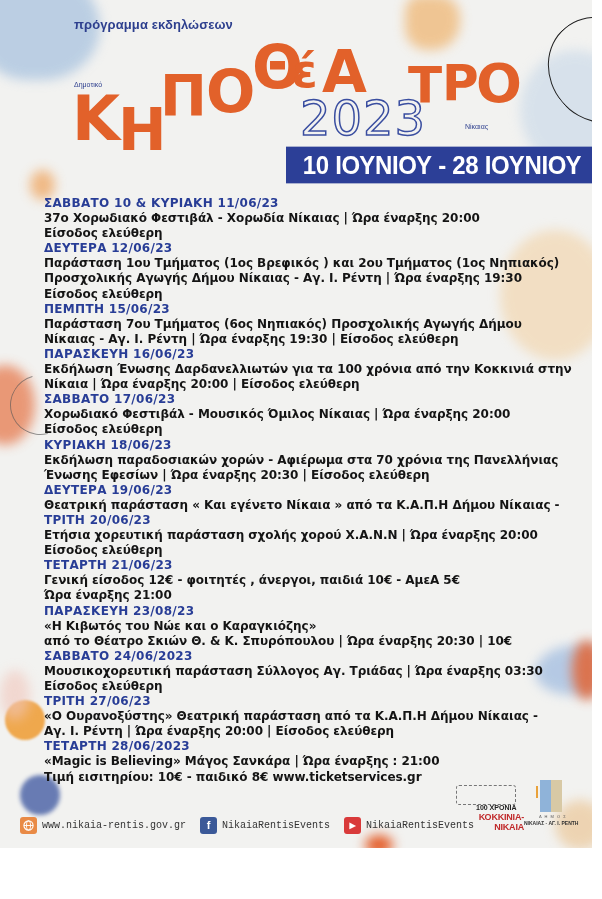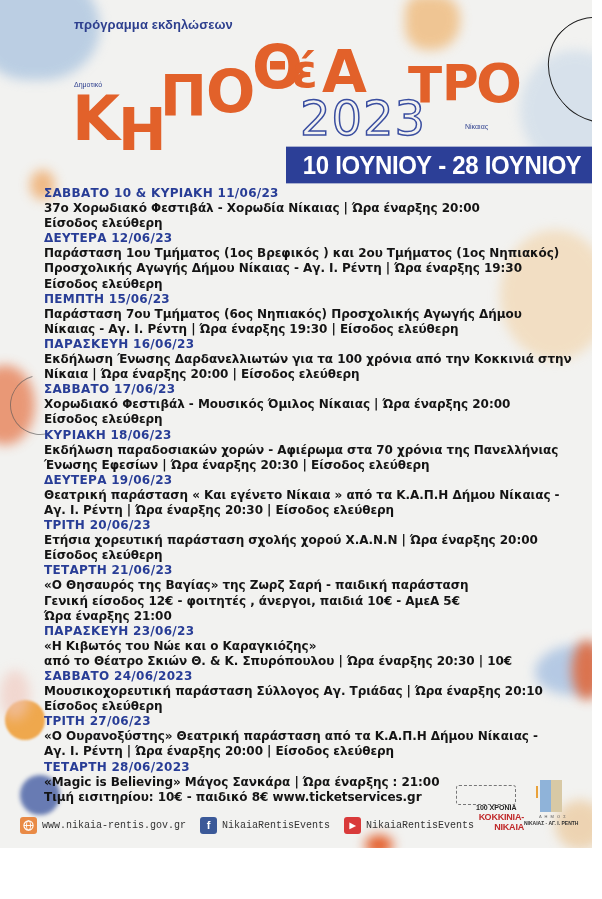--- a/index.html
+++ b/index.html
@@ -45,21 +45,21 @@
     color: transparent; -webkit-text-stroke: 1.5px #3a4ea0; letter-spacing: 1px;
   }
   .date-banner {
     position: absolute; left: 286px; top: 148px; width: 312px; height: 34px;
     background: #2c3f97; color: #fff; font-family: "Liberation Sans", sans-serif;
     font-weight: bold; font-size: 24px; line-height: 34px; text-align: center;
     letter-spacing: -0.3px; transform: scaleY(1.08);
   }
 
   .schedule {
-    position: absolute; left: 44px; top: 186px; width: 540px;
+    position: absolute; left: 44px; top: 196px; width: 540px;
     font-family: "DejaVu Sans", sans-serif; font-size: 12px; line-height: 15.1px;
     color: #141414;
   }
   .event-day { color: #283d96; font-weight: bold; letter-spacing: .3px; }
   .event-line { font-weight: bold; white-space: nowrap; letter-spacing: -0.05px; }
 
   .footer { position: absolute; left: 20px; top: 814px; height: 22px; display: flex; align-items: center; }
   .footer-item { display: flex; align-items: center; margin-right: 14px; }
   .ficon { width: 17px; height: 17px; border-radius: 3px; display: inline-flex; align-items: center; justify-content: center; color: #fff; font-size: 11px; font-weight: bold; margin-right: 5px; font-family: "Liberation Sans", sans-serif; }
   .ficon.web { background: #e98a45; }
@@ -145,41 +145,39 @@
       <div class="event-line">Είσοδος ελεύθερη</div>
     </div>
     <div>
       <div class="event-day">ΚΥΡΙΑΚΗ 18/06/23</div>
       <div class="event-line">Εκδήλωση παραδοσιακών χορών - Αφιέρωμα στα 70 χρόνια της Πανελλήνιας</div>
       <div class="event-line">Ένωσης  Εφεσίων | Ώρα έναρξης 20:30 | Είσοδος ελεύθερη</div>
     </div>
     <div>
       <div class="event-day">ΔΕΥΤΕΡΑ 19/06/23</div>
       <div class="event-line">Θεατρική παράσταση « Και εγένετο Νίκαια » από τα Κ.Α.Π.Η Δήμου Νίκαιας -</div>
-      <div class="event-line">Αγ. Ι. Ρέντη | Ώρα έναρξης 20:30 | Είσοδος ελεύθερη</div>
     </div>
     <div>
       <div class="event-day">ΤΡΙΤΗ 20/06/23</div>
       <div class="event-line">Ετήσια χορευτική παράσταση σχολής χορού  Χ.Α.Ν.Ν | Ώρα έναρξης 20:00</div>
       <div class="event-line">Είσοδος ελεύθερη</div>
     </div>
     <div>
       <div class="event-day">ΤΕΤΑΡΤΗ 21/06/23</div>
-      <div class="event-line">«Ο Θησαυρός της Βαγίας» της Ζωρζ Σαρή - παιδική παράσταση</div>
       <div class="event-line">Γενική είσοδος 12€ - φοιτητές , άνεργοι,  παιδιά 10€  - ΑμεΑ 5€</div>
       <div class="event-line">Ώρα έναρξης 21:00</div>
     </div>
     <div>
-      <div class="event-day">ΠΑΡΑΣΚΕΥΗ 23/06/23</div>
+      <div class="event-day">ΠΑΡΑΣΚΕΥΗ 23/08/23</div>
       <div class="event-line">«Η Κιβωτός του Νώε και ο Καραγκιόζης»</div>
       <div class="event-line">από το Θέατρο Σκιών Θ. &amp; Κ. Σπυρόπουλου | Ώρα έναρξης 20:30 | 10€</div>
     </div>
     <div>
       <div class="event-day">ΣΑΒΒΑΤΟ 24/06/2023</div>
-      <div class="event-line">Μουσικοχορευτική παράσταση Σύλλογος Αγ. Τριάδας  | Ώρα έναρξης 20:10</div>
+      <div class="event-line">Μουσικοχορευτική παράσταση Σύλλογος Αγ. Τριάδας  | Ώρα έναρξης 03:30</div>
       <div class="event-line">Είσοδος ελεύθερη</div>
     </div>
     <div>
       <div class="event-day">ΤΡΙΤΗ 27/06/23</div>
       <div class="event-line">«Ο Ουρανοξύστης»  Θεατρική παράσταση  από τα  Κ.Α.Π.Η  Δήμου Νίκαιας -</div>
       <div class="event-line">Αγ. Ι. Ρέντη | Ώρα έναρξης 20:00 | Είσοδος ελεύθερη</div>
     </div>
     <div>
       <div class="event-day">ΤΕΤΑΡΤΗ  28/06/2023</div>
       <div class="event-line">«Magic is Believing» Μάγος Σανκάρα | Ώρα έναρξης : 21:00</div>

